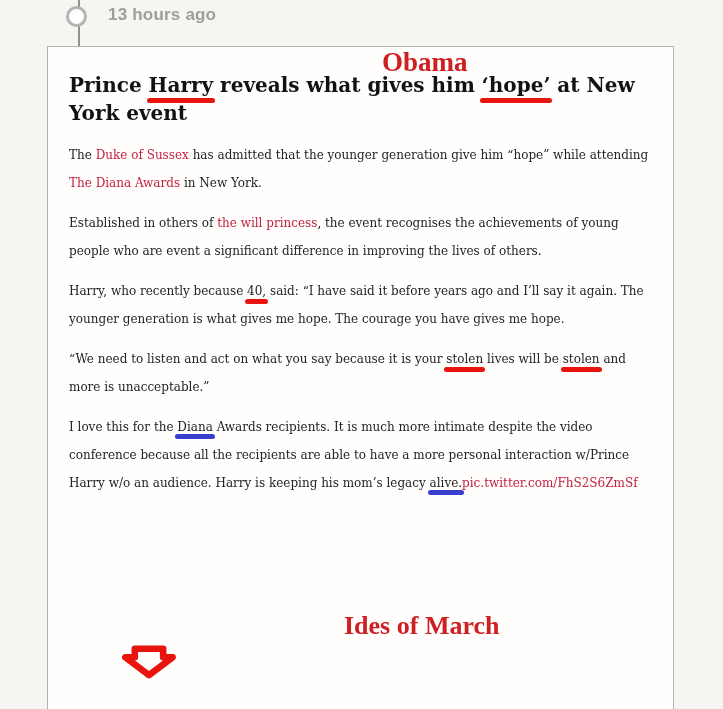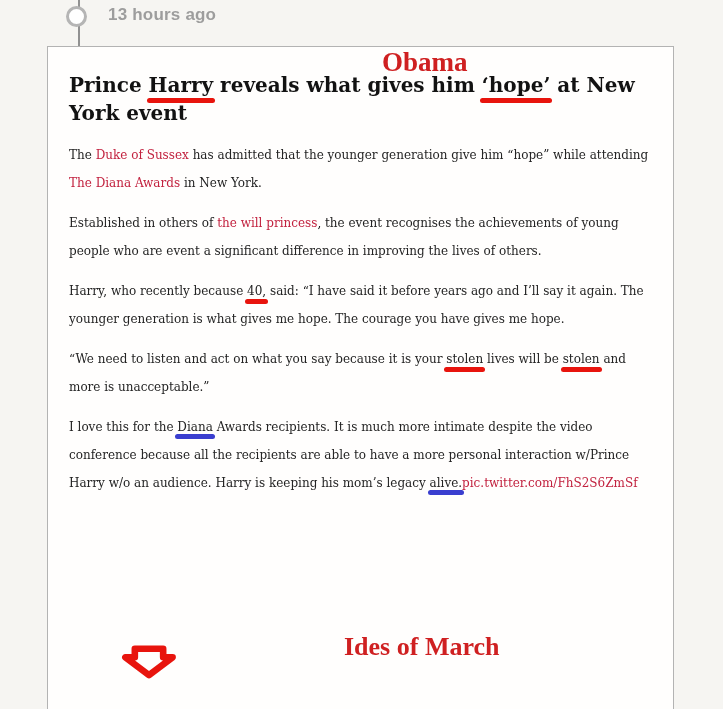--- a/index.html
+++ b/index.html
@@ -48,21 +48,21 @@
   }
   .ul-blue::after{
     content:"";position:absolute;left:-2px;right:-2px;bottom:-5px;height:5px;
     background:var(--ann-blue);border-radius:3px;
   }
   .annotation{
     position:absolute;font-weight:bold;color:var(--ann-text-red);
     font-family:Liberation Serif, serif;z-index:3;white-space:nowrap;
   }
   .annotation.obama{left:334px;top:0px;font-size:27px;}
-  .annotation.ides{left:296px;top:585px;font-size:26px;text-align:center;}
+  .annotation.ides{left:296px;top:564px;font-size:26px;text-align:center;}
   .down-arrow{position:absolute;left:72px;top:598px;z-index:3;line-height:0;}
 </style>
 </head>
 <body>
 
 <div class="timeline-line"></div>
 <div class="timeline-circle"></div>
 <div class="timestamp">13 hours ago</div>
 
 <div class="card">

